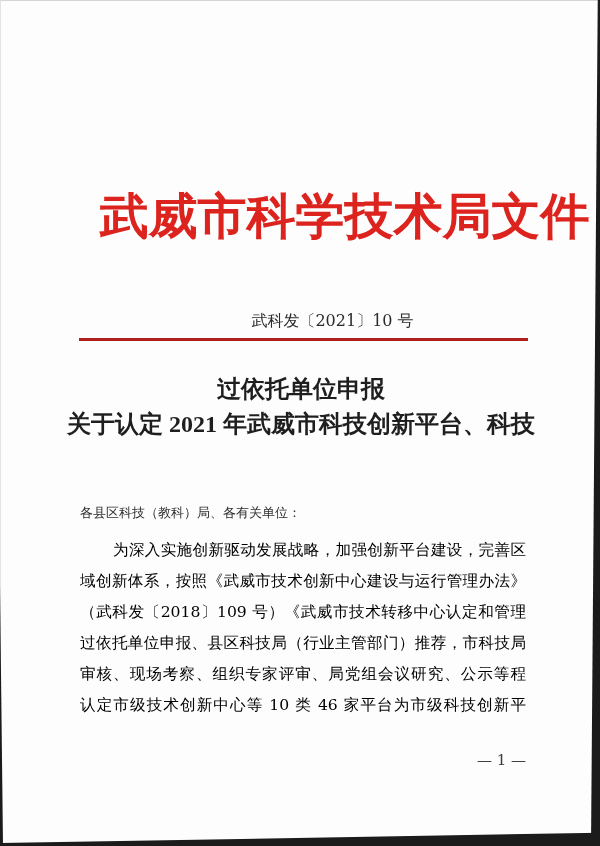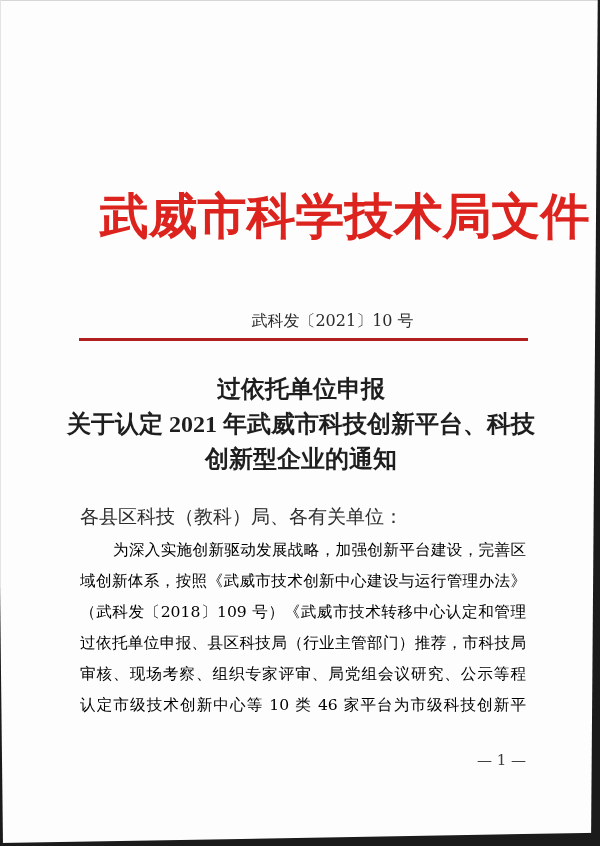--- a/index.html
+++ b/index.html
@@ -76,21 +76,21 @@
     font-size: 24px;
     font-weight: bold;
     line-height: 35px;
     color: #1e1e1e;
     font-family: "Liberation Serif", serif;
   }
   .doc-title .title-line { white-space: nowrap; }
   .salutation {
     position: absolute;
     top: 503px; left: 79px;
-    font-size: 19px;
+    font-size: 13px;
     color: #2e2e2e;
     white-space: nowrap;
     font-family: "DejaVu Serif", serif;
   }
   .body-text {
     position: absolute;
     top: 534px; left: 79px;
     width: 446px;
     font-size: 15.6px;
     line-height: 31px;
@@ -123,21 +123,20 @@
 
     <h1 class="agency-title" style="color: rgb(220, 35, 29); padding-left: 44px;">武威市科学技术局文件</h1>
 
     <div class="doc-number">武科发〔2021〕10 号</div>
 
     <div class="red-line" style="background: rgb(176, 31, 30);"></div>
 
     <div class="doc-title">
       <div class="title-line">过依托单位申报</div>
       <div class="title-line">关于认定 2021 年武威市科技创新平台、科技</div>
-      <div class="title-line">创新型企业的通知</div>
     </div>
 
     <div class="salutation">各县区科技（教科）局、各有关单位：</div>
 
     <div class="body-text">
       <div class="body-line indent">为深入实施创新驱动发展战略，加强创新平台建设，完善区</div>
       <div class="body-line">域创新体系，按照《武威市技术创新中心建设与运行管理办法》</div>
       <div class="body-line">（武科发〔2018〕109 号）《武威市技术转移中心认定和管理办</div>
       <div class="body-line">过依托单位申报、县区科技局（行业主管部门）推荐，市科技局</div>
       <div class="body-line">审核、现场考察、组织专家评审、局党组会议研究、公示等程序，</div>

